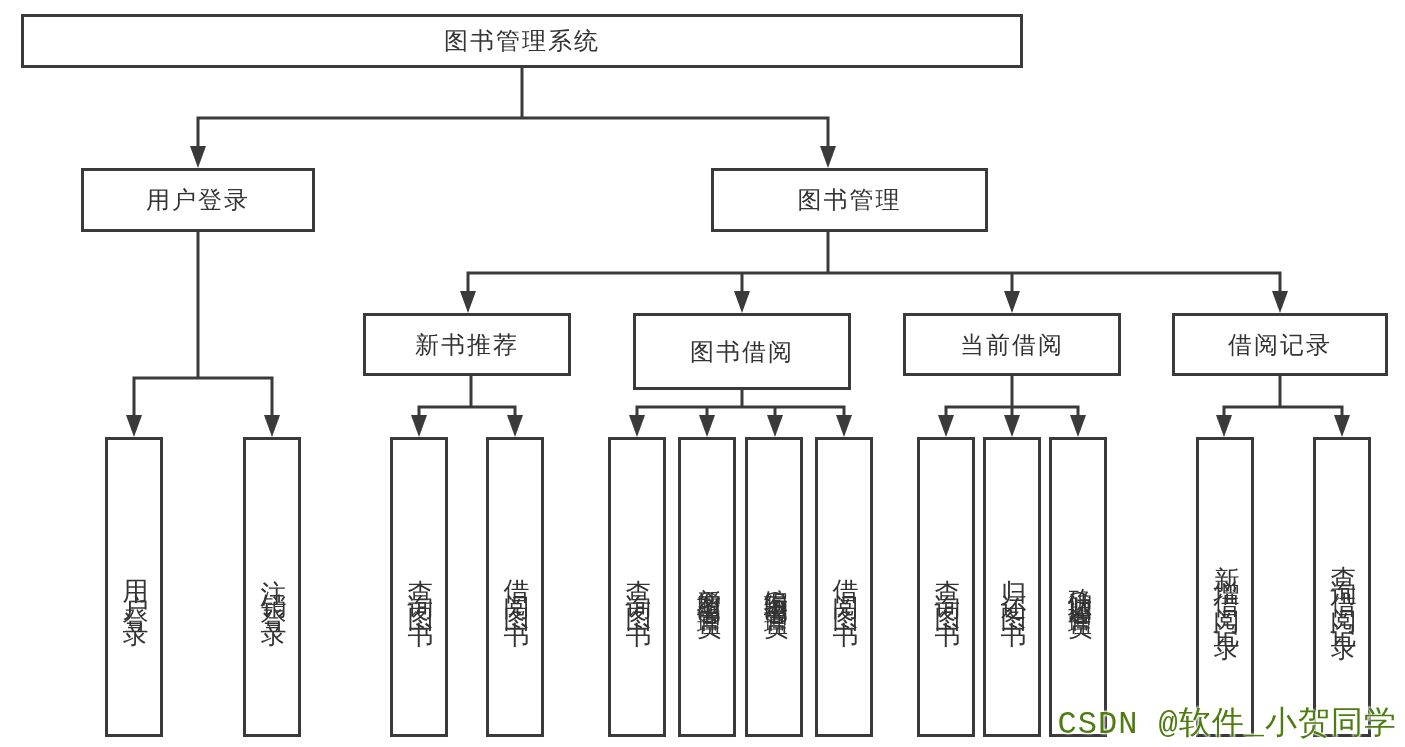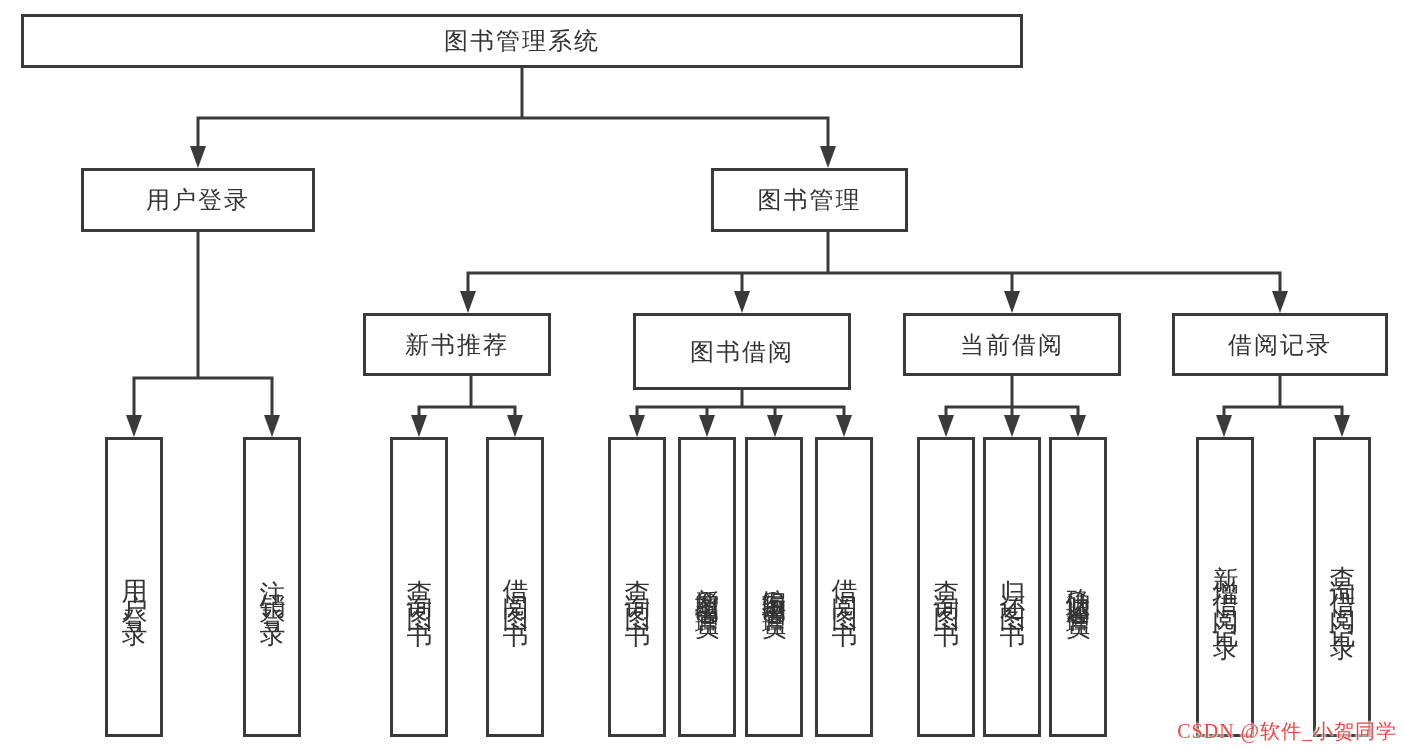--- a/index.html
+++ b/index.html
@@ -5,21 +5,21 @@
   html, body {
     margin: 0;
     padding: 0;
     background: #ffffff;
   }
   #canvas {
     position: relative;
     width: 1405px;
     height: 747px;
     background: #ffffff;
-    font-family: Liberation Serif, serif;
+    font-family: Liberation Mono, monospace;
     overflow: hidden;
   }
   #wires {
     position: absolute;
     left: 0; top: 0;
     width: 1405px;
     height: 747px;
   }
   .node {
     position: absolute;
@@ -47,22 +47,22 @@
     display: block;
   }
   .leaf.long span {
     font-size: 24px;
     letter-spacing: 4px;
   }
   #watermark {
     position: absolute;
     right: 8px;
     bottom: 2px;
-    color: #ef4444;
-    font-size: 20px;
+    color: #4d7c0f;
+    font-size: 32px;
     letter-spacing: 1px;
     text-shadow: 1px 1px 2px #ffffff, -1px -1px 2px #ffffff, 0 0 3px #ffffff;
     z-index: 5;
   }
 </style>
 </head>
 <body>
 
 <div id="canvas">
 
@@ -118,25 +118,25 @@
     </g>
   </svg>
 
   <div class="node" style="left:21px; top:14px; width:1002px; height:54px;">
     <span>图书管理系统</span>
   </div>
 
   <div class="node" style="left:81px; top:168px; width:234px; height:64px;">
     <span>用户登录</span>
   </div>
-  <div class="node" style="left:711px; top:168px; width:197px; height:64px;">
+  <div class="node" style="left:711px; top:168px; width:277px; height:64px;">
     <span>图书管理</span>
   </div>
 
-  <div class="node" style="left:363px; top:313px; width:188px; height:63px;">
+  <div class="node" style="left:363px; top:313px; width:208px; height:63px;">
     <span>新书推荐</span>
   </div>
   <div class="node" style="left:633px; top:313px; width:218px; height:77px;">
     <span>图书借阅</span>
   </div>
   <div class="node" style="left:903px; top:313px; width:218px; height:63px;">
     <span>当前借阅</span>
   </div>
   <div class="node" style="left:1172px; top:313px; width:216px; height:63px;text-align:right;">
     <span>借阅记录</span>

